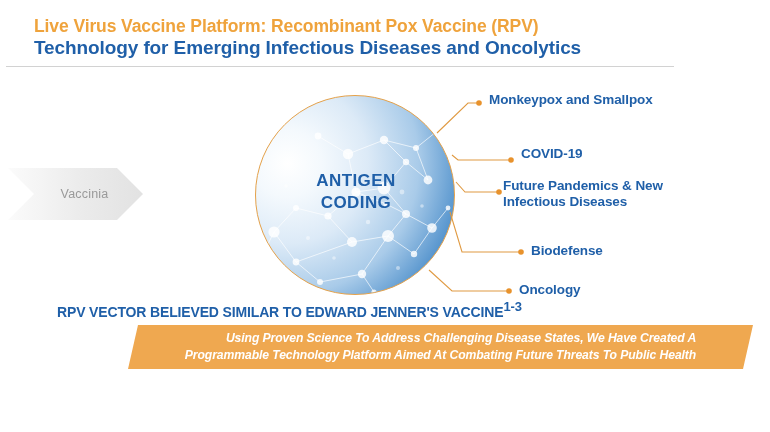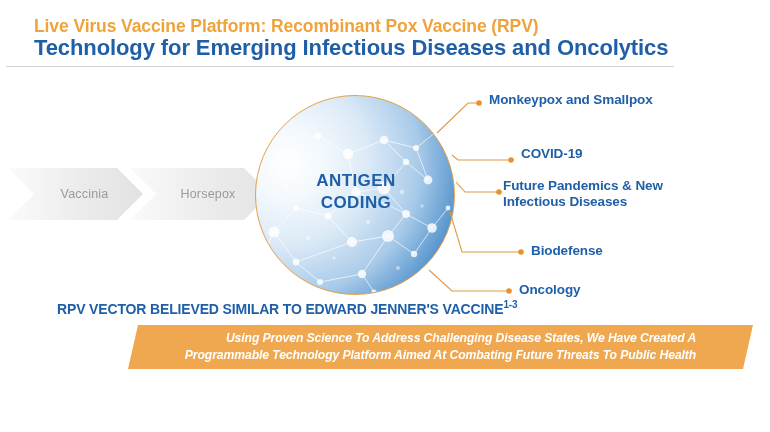--- a/index.html
+++ b/index.html
@@ -27,21 +27,21 @@
   }
   .title-line1 {
     font-size: 17.5px;
     font-weight: bold;
     color: #EFA33C;
     letter-spacing: -0.1px;
     line-height: 21px;
     white-space: nowrap;
   }
   .title-line2 {
-    font-size: 22px;
+    font-size: 19px;
     font-weight: bold;
     color: #1F5FA8;
     letter-spacing: -0.1px;
     line-height: 21px;
     white-space: nowrap;
   }
   #title-rule {
     position: absolute;
     left: 6px;
     top: 66px;
@@ -140,21 +140,21 @@
     position: absolute;
     left: 57px;
     top: 299px;
     color: #1F5FA8;
     font-size: 14px;
     font-weight: bold;
     letter-spacing: -0.15px;
     white-space: nowrap;
   }
   #rpv-headline sup {
-    font-size: 10px;
+    font-size: 13px;
     vertical-align: super;
   }
 
   
   #banner {
     position: absolute;
     left: 128px;
     top: 325px;
     width: 625px;
     height: 44px;
@@ -272,23 +272,20 @@
 <div id="slide">
 
   <div id="title-block">
     <div class="title-line1">Live Virus Vaccine Platform: Recombinant Pox Vaccine (RPV)</div>
     <div class="title-line2">Technology for Emerging Infectious Diseases and Oncolytics</div>
   </div>
   <div id="title-rule"></div>
 
   <div class="chevron" id="chevron-vaccinia">
     <span class="chev-label">Vaccinia</span>
-  </div>
-  <div class="chevron" id="chevron-horsepox">
-    <span class="chev-label">Horsepox</span>
   </div>
 
   <div id="antigen-circle">
     <svg id="molecule-layer" viewBox="0 0 200 200">
       <g stroke="#ffffff" stroke-opacity="0.75" stroke-width="0.9" fill="none">
         <path d="M62 40 L92 58 L128 44 L150 66 L128 92 L150 118"></path>
         <path d="M92 58 L100 96 L128 92"></path>
         <path d="M100 96 L72 120 L96 146 L132 140 L150 118"></path>
         <path d="M72 120 L40 112 L18 136 L40 166 L96 146"></path>
         <path d="M128 44 L160 52 L172 84 L150 66"></path>

